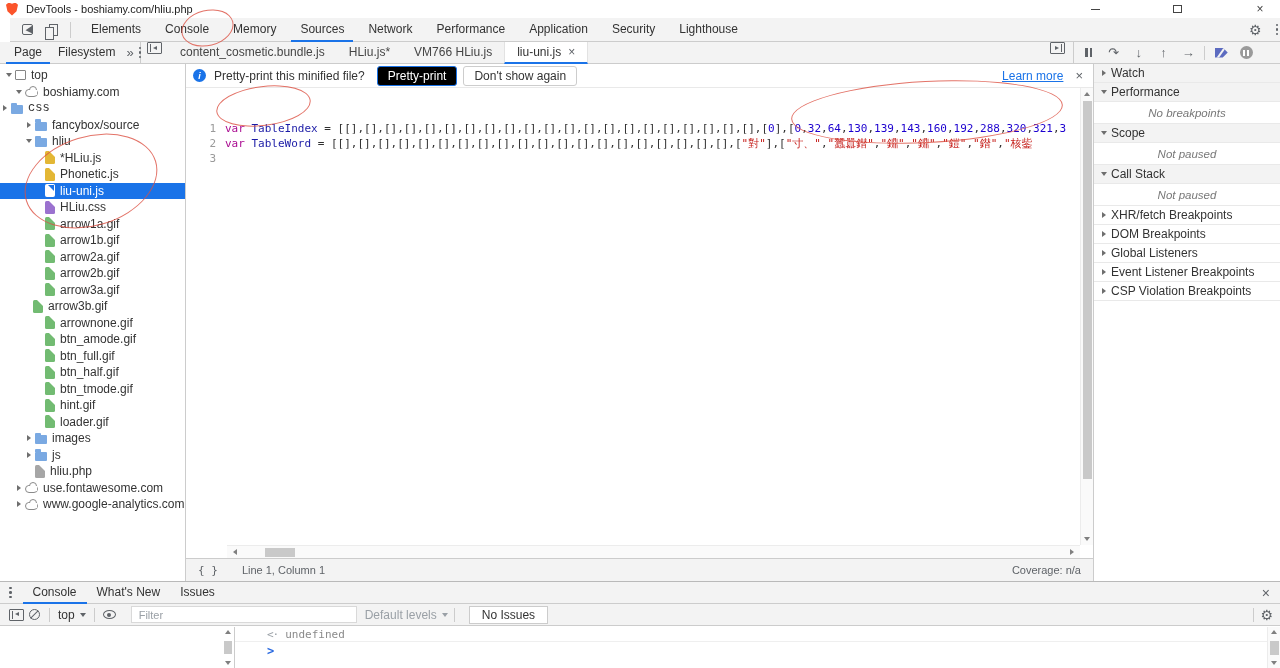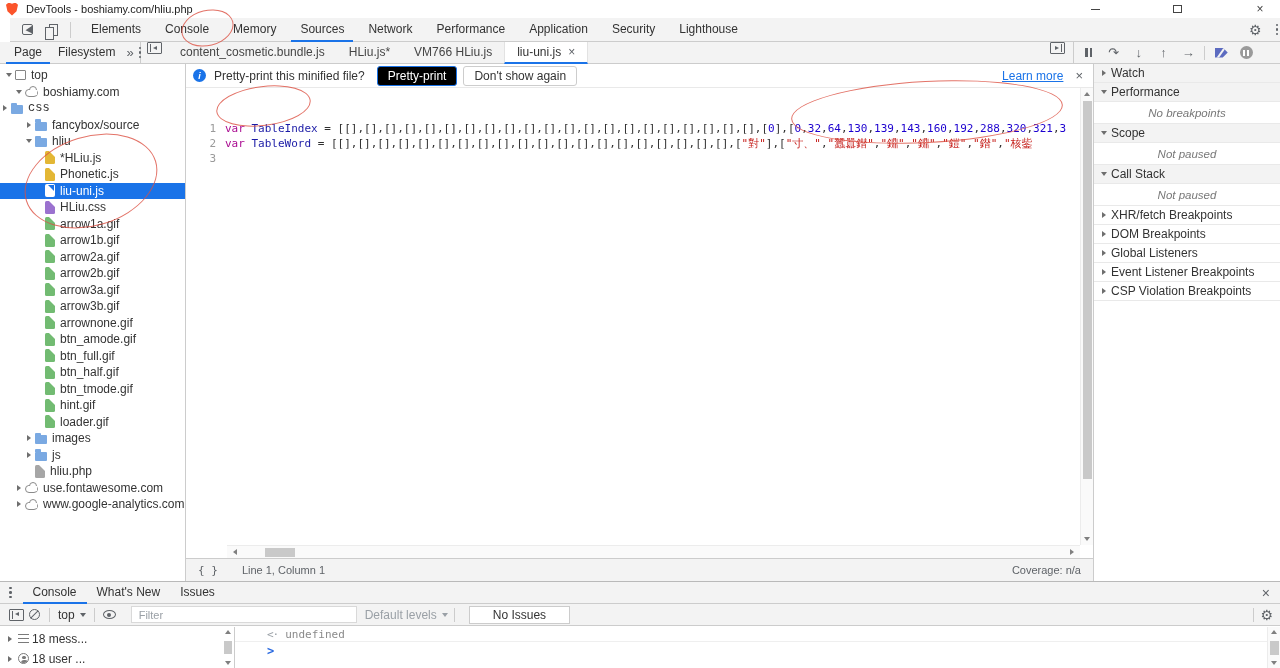--- a/index.html
+++ b/index.html
@@ -131,21 +131,21 @@
   .clear-ic::after{content:"";position:absolute;left:-1px;top:4px;width:11px;height:1.4px;background:#5f6368;transform:rotate(-45deg)}
   .ct-sep{width:1px;height:14px;background:#ccc;margin:0 6px}
   .ctx{display:flex;align-items:center;gap:5px;color:#333;padding:0 2px}
   .caret{width:0;height:0;border-top:4px solid #5f6368;border-left:3.5px solid transparent;border-right:3.5px solid transparent}
   .eye-ic{width:13px;height:9px;border:1.4px solid #5f6368;border-radius:50%;position:relative}
   .eye-ic::after{content:"";position:absolute;left:3px;top:2px;width:4px;height:4px;border-radius:50%;background:#5f6368}
   .filter-input{width:226px;height:17px;border:1px solid #d9d9d9;background:#fff;font-size:11px;padding:0 7px;color:#333;outline:none;margin-left:12px;font-family:inherit}
   .filter-input::placeholder{color:#9aa0a6}
   .levels{display:flex;align-items:center;gap:5px;color:#9aa0a6;margin-left:8px}
   .levels .caret{border-top-color:#9aa0a6}
-  .no-issues{border:1px solid #ccc;background:#fff;color:#333;padding:1px 23px;margin-left:8px;font-size:12px;font-family:inherit}
+  .no-issues{border:1px solid #ccc;background:#fff;color:#333;padding:1px 12px;margin-left:8px;font-size:12px;font-family:inherit}
   .ct-right{margin-left:auto;display:flex;align-items:center}
   .console-body{position:absolute;left:0;top:45px;right:0;bottom:0;display:flex;background:#fff}
   .console-sidebar{width:235px;border-right:1px solid #ccc;position:relative}
   .csrow{height:17px;display:flex;align-items:center;padding-left:5px;margin-top:3px;gap:3px}
   .cic{flex:none;position:relative}
   .cic-list{width:11px;height:10px;background:repeating-linear-gradient(to bottom,#7a7a7a 0 1.5px,transparent 1.5px 4px)}
   .cic-user{width:11px;height:11px;border-radius:50%;border:1.2px solid #7a7a7a;overflow:hidden}
   .cic-user::before{content:"";position:absolute;left:3px;top:1.5px;width:3.5px;height:3.5px;border-radius:50%;background:#7a7a7a}
   .cic-user::after{content:"";position:absolute;left:1.5px;top:6px;width:7px;height:5px;border-radius:3px 3px 0 0;background:#7a7a7a}
   .cslabel{color:#333}
@@ -342,21 +342,21 @@
       <div class="trow" style="padding-left: 34px;">
         <span class="arrow"></span>
         <span class="fic fic-doc fic-img"></span>
         <span class="tlabel">arrow2b.gif</span>
       </div>
       <div class="trow" style="padding-left: 34px;">
         <span class="arrow"></span>
         <span class="fic fic-doc fic-img"></span>
         <span class="tlabel">arrow3a.gif</span>
       </div>
-      <div class="trow" style="padding-left: 34px;">
+      <div class="trow" style="padding-left: 22px;">
         <span class="arrow"></span>
         <span class="fic fic-doc fic-img"></span>
         <span class="tlabel">arrow3b.gif</span>
       </div>
       <div class="trow" style="padding-left: 34px;">
         <span class="arrow"></span>
         <span class="fic fic-doc fic-img"></span>
         <span class="tlabel">arrownone.gif</span>
       </div>
       <div class="trow" style="padding-left: 34px;">
@@ -561,36 +561,20 @@
     </span>
     <span class="ct-sep"></span>
     <button class="no-issues">No Issues</button>
     <span class="ct-right">
       <span class="ct-sep"></span>
       <span class="gear">⚙</span>
     </span>
   </div>
   <div class="console-body">
     <div class="console-sidebar">
-      <div id="console-sidebar-items">
-          <div class="csrow">
-            <span class="arrow">
-              <i class="tri-r"></i>
-            </span>
-            <span class="cic cic-list"></span>
-            <span class="cslabel">18 mess...</span>
-          </div>
-          <div class="csrow">
-            <span class="arrow">
-              <i class="tri-r"></i>
-            </span>
-            <span class="cic cic-user"></span>
-            <span class="cslabel">18 user ...</span>
-          </div>
-        </div>
       <span class="mini-sb">
         <i class="tri-u-s"></i>
         <i class="mini-thumb"></i>
         <i class="tri-d-s"></i>
       </span>
     </div>
     <div class="console-output">
       <div class="crow1">
         <span class="ret-arrow">&lt;·</span>
         <span class="undef">undefined</span>

